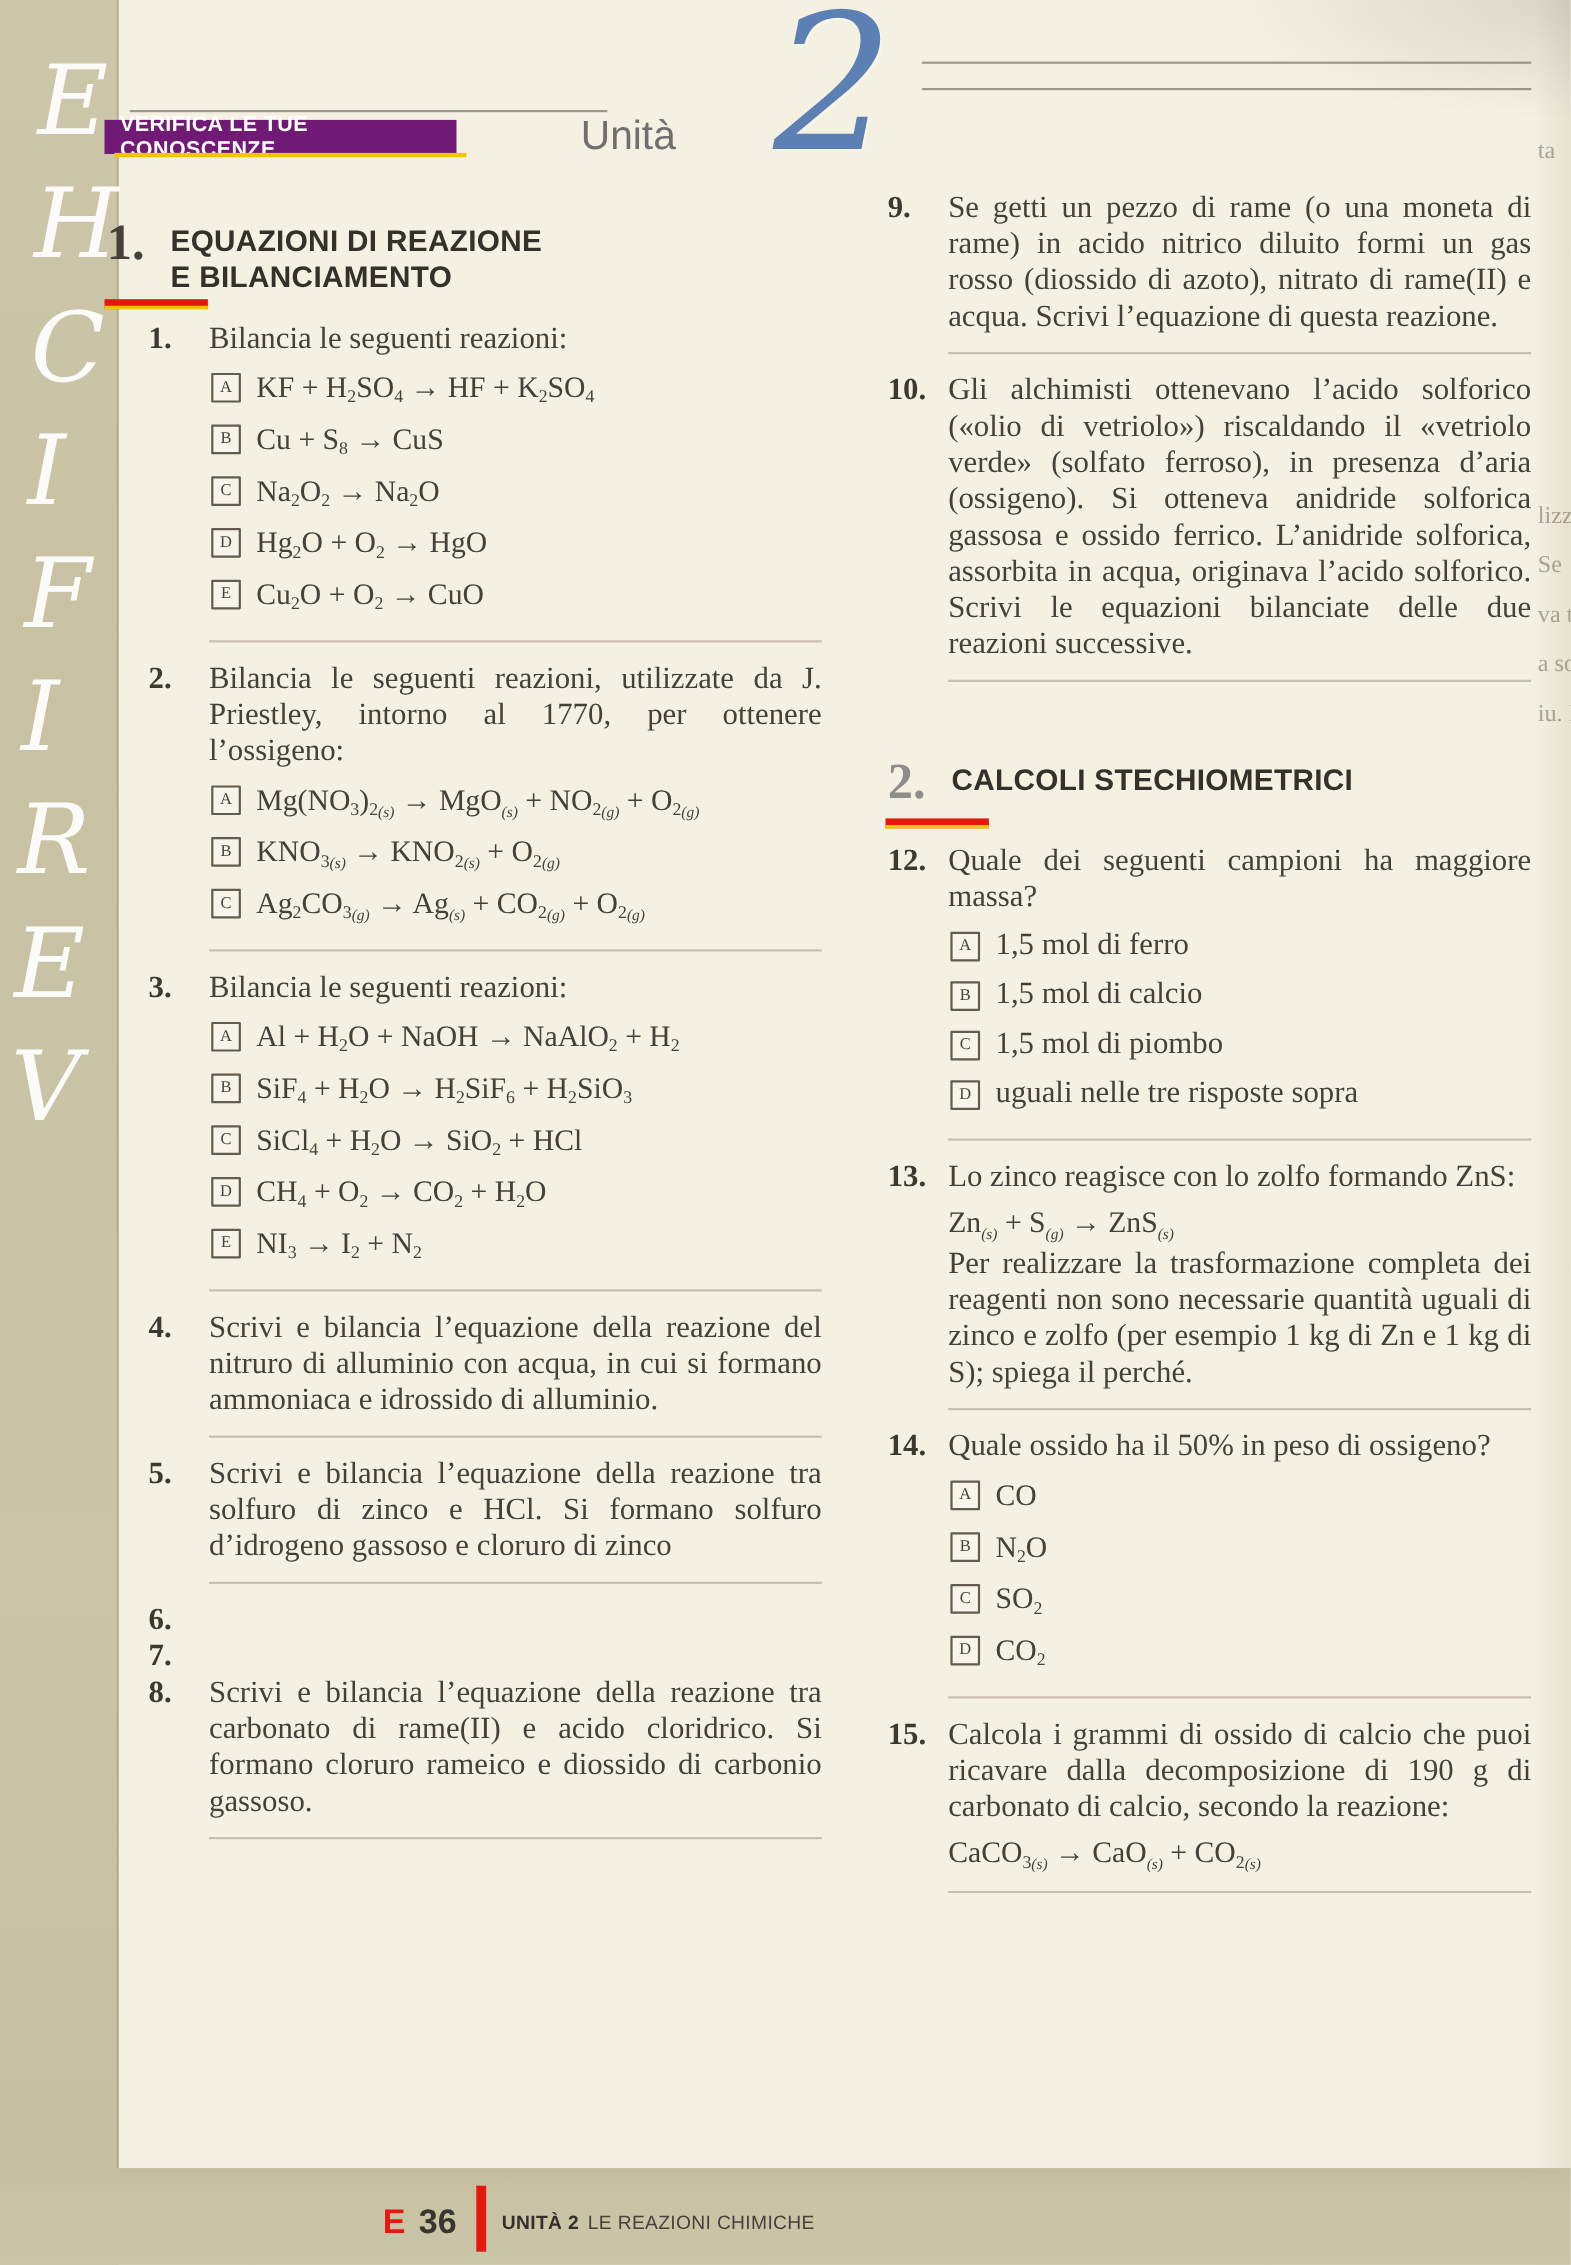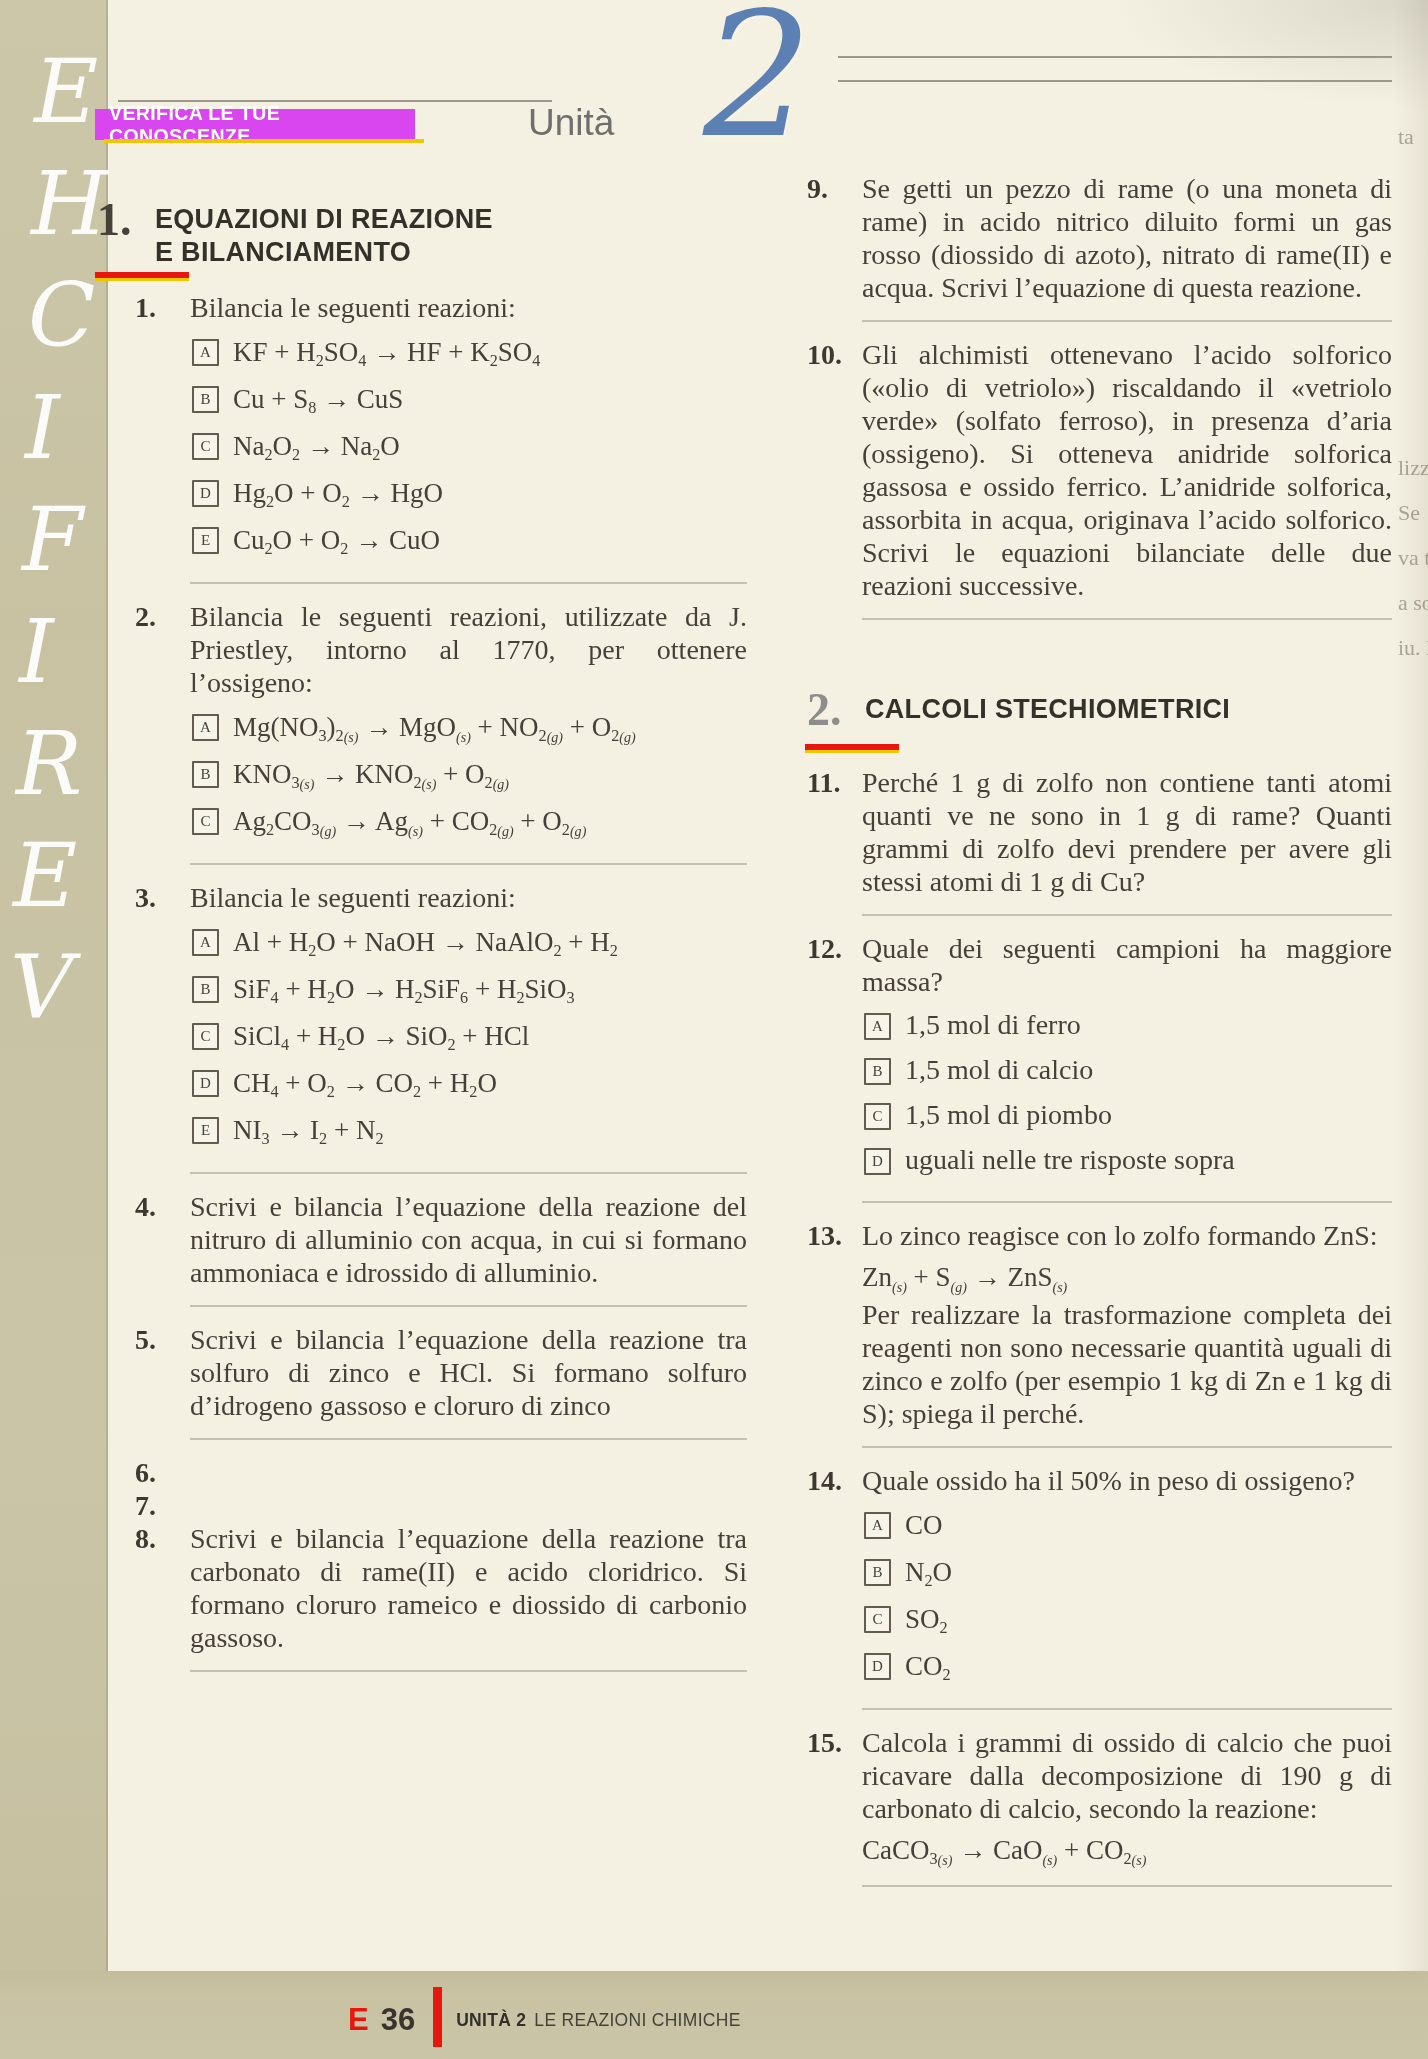--- a/index.html
+++ b/index.html
@@ -40,21 +40,21 @@
     position:absolute;left:1398px;white-space:nowrap;
     font-size:22px;color:#6f675a;opacity:.55;
   }
   
   .header-rule{position:absolute;height:2px;background:#8d877b;opacity:.85;}
   .rule-left{left:118px;top:100px;width:434px;}
   .rule-r1{left:838px;top:56px;width:554px;}
   .rule-r2{left:838px;top:80px;width:554px;}
   .banner{
     position:absolute;left:95px;top:109px;width:320px;height:31px;
-    background:#d946ef;display:flex;align-items:center;
+    background:#701a75;display:flex;align-items:center;
     font-family:"Liberation Sans",sans-serif;font-weight:bold;
     font-size:19.5px;letter-spacing:.4px;color:#fff;
     padding-left:14px;box-sizing:border-box;
   }
   .banner-underline{
     position:absolute;left:104px;top:139px;width:320px;height:4px;background:#f0c600;
   }
   .unita-label{
     position:absolute;left:528px;top:102px;
     font-family:Liberation Sans, sans-serif;font-size:37px;color:#6f6f6d;
@@ -266,26 +266,20 @@
         <p class="ex-text">Gli alchimisti ottenevano l’acido solforico («olio di vetriolo») riscaldando il «vetriolo verde» (solfato ferroso), in presenza d’aria (ossigeno). Si otteneva anidride solforica gassosa e ossido ferrico. L’anidride solforica, assorbita in acqua, originava l’acido solforico. Scrivi le equazioni bilanciate delle due reazioni successive.</p>
       </div>
     </div>
     <div class="section-header muted">
       <span class="sec-num" style="position: relative;">2.<div class="sec-bar" style="left: -2px; top: 56px;"></div></span>
       <div class="sec-titles">
         <div>CALCOLI STECHIOMETRICI</div>
       </div>
     </div>
     <div class="exercise">
-      <span class="ex-num">11.</span>
-      <div class="ex-body">
-        <p class="ex-text">Perché 1 g di zolfo non contiene tanti atomi quanti ve ne sono in 1 g di rame? Quanti grammi di zolfo devi prendere per avere gli stessi atomi di 1 g di Cu?</p>
-      </div>
-    </div>
-    <div class="exercise">
       <span class="ex-num">12.</span>
       <div class="ex-body">
         <p class="ex-text">Quale dei seguenti campioni ha maggiore massa?</p>
         <div class="option-row">
           <span class="option-letter">A</span>
           <span class="option-text">1,5 mol di ferro</span>
         </div>
         <div class="option-row">
           <span class="option-letter">B</span>
           <span class="option-text">1,5 mol di calcio</span>

